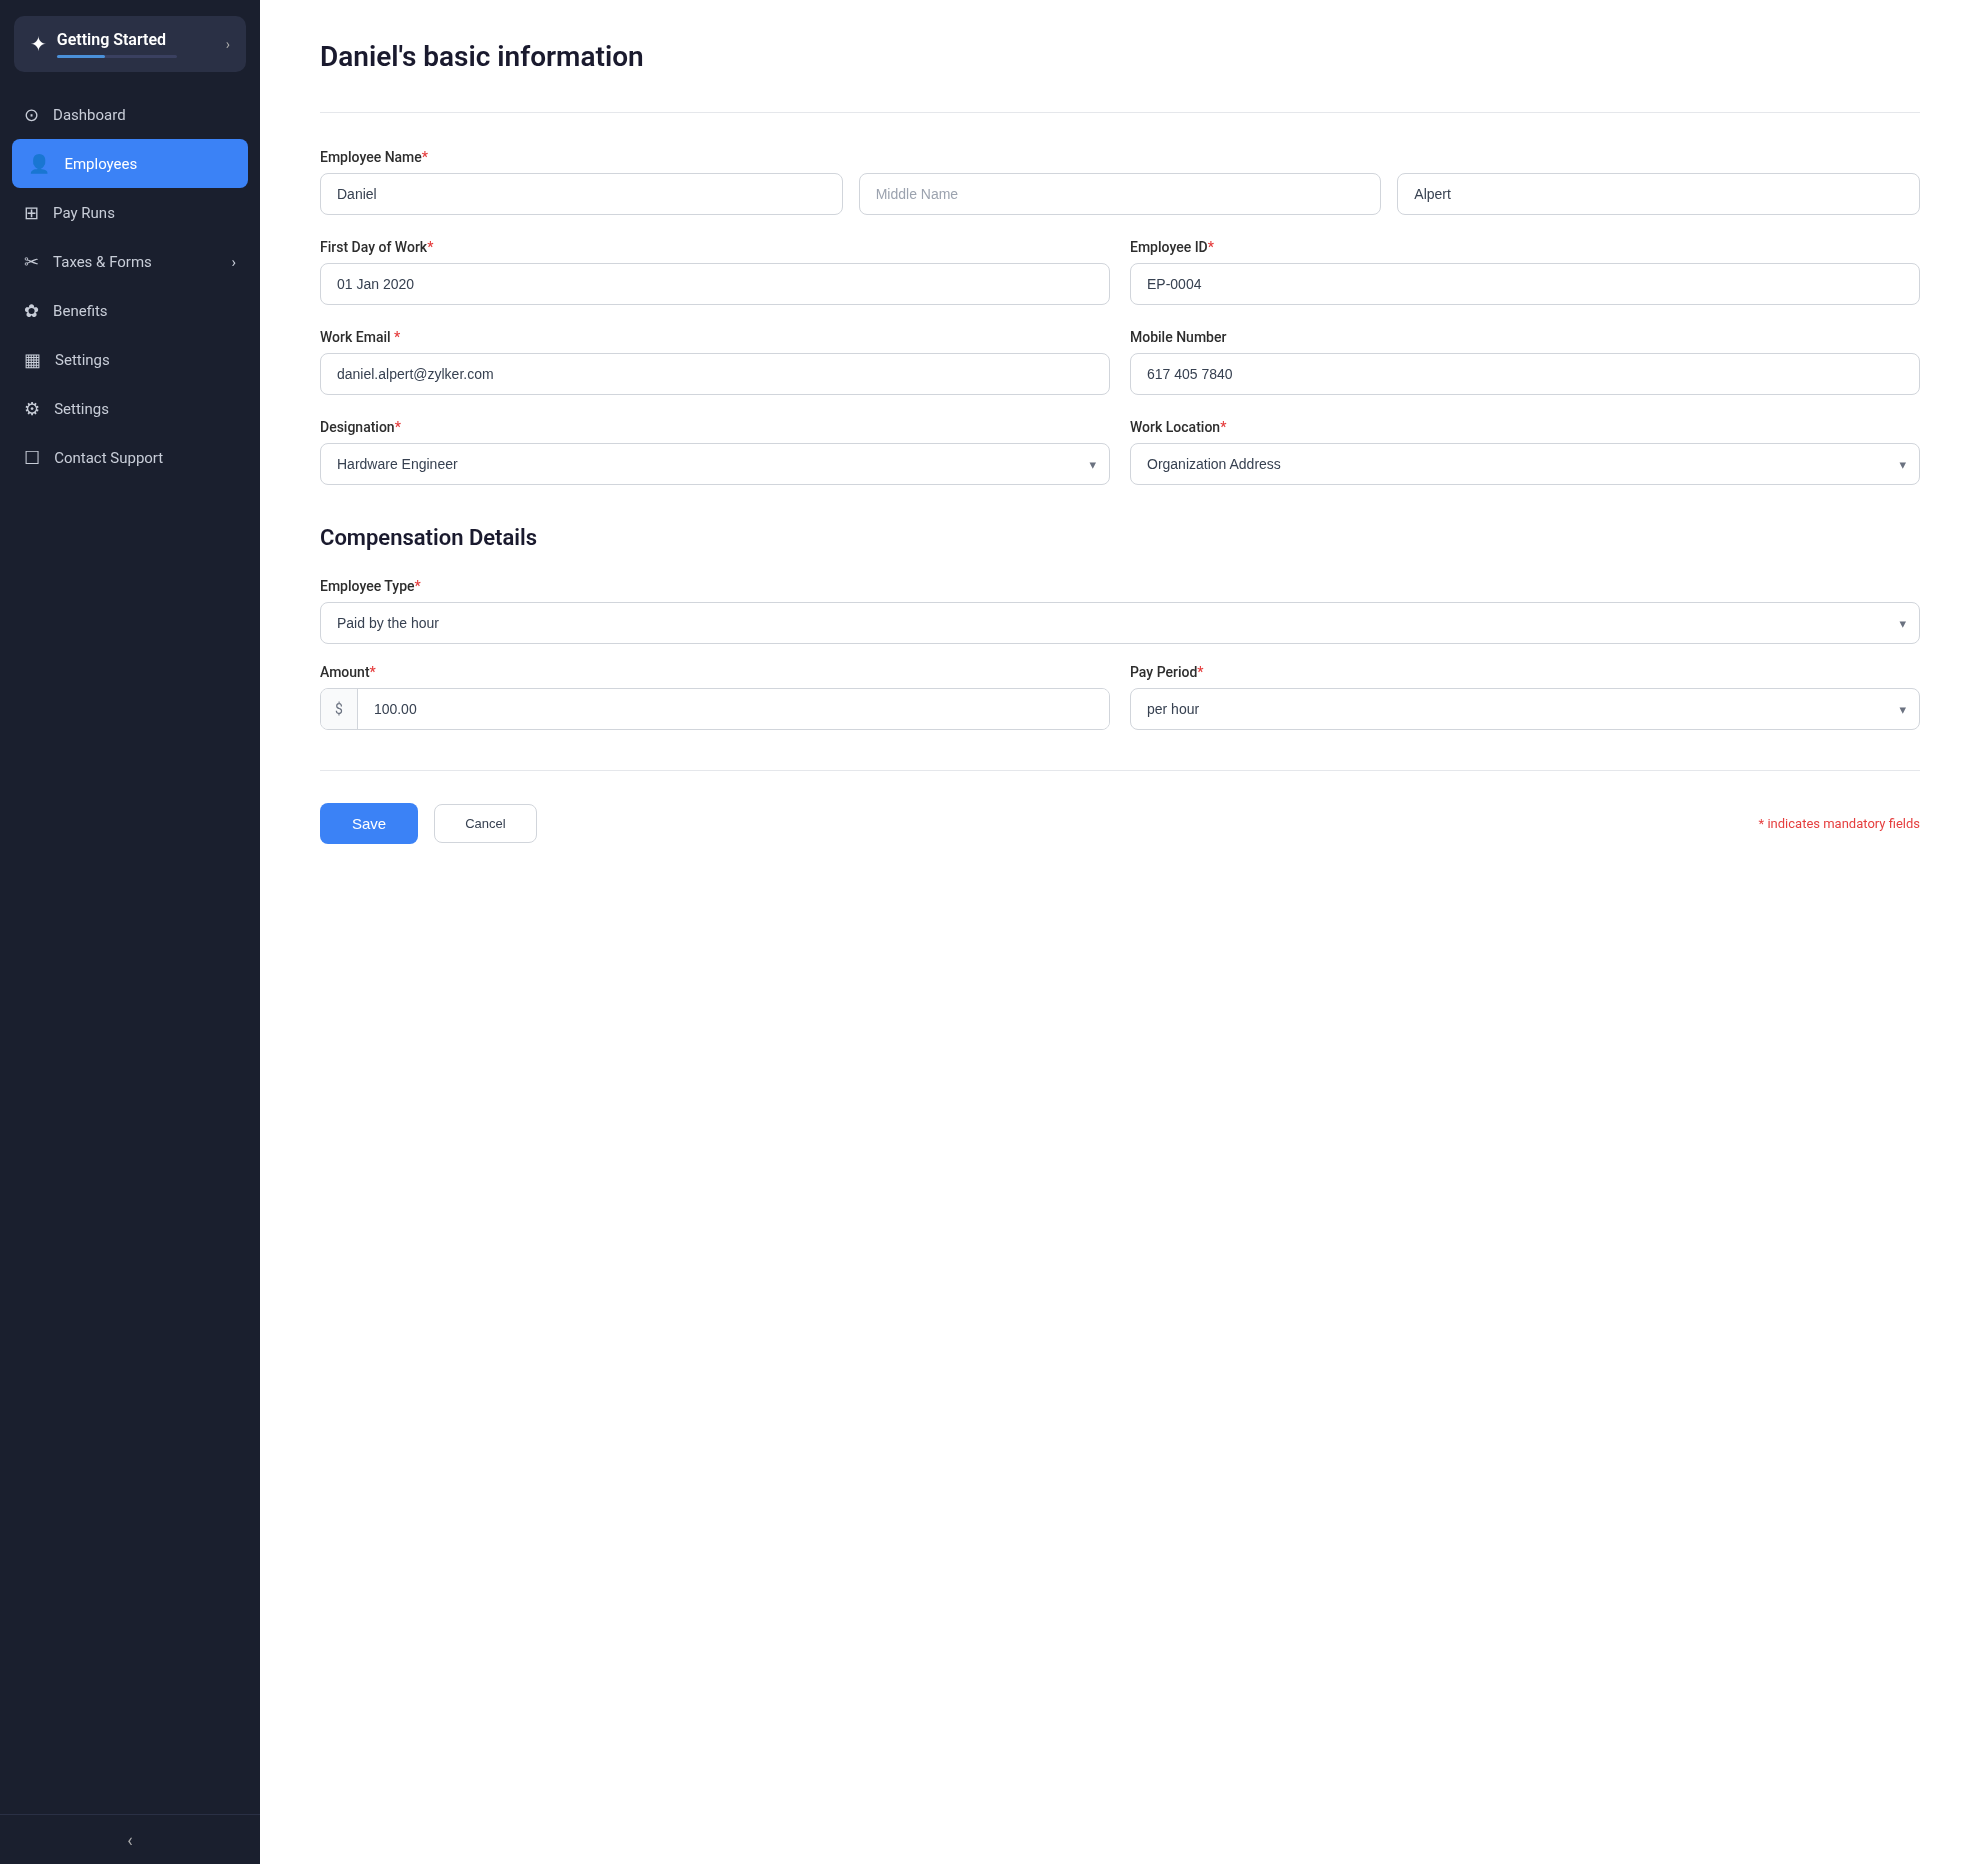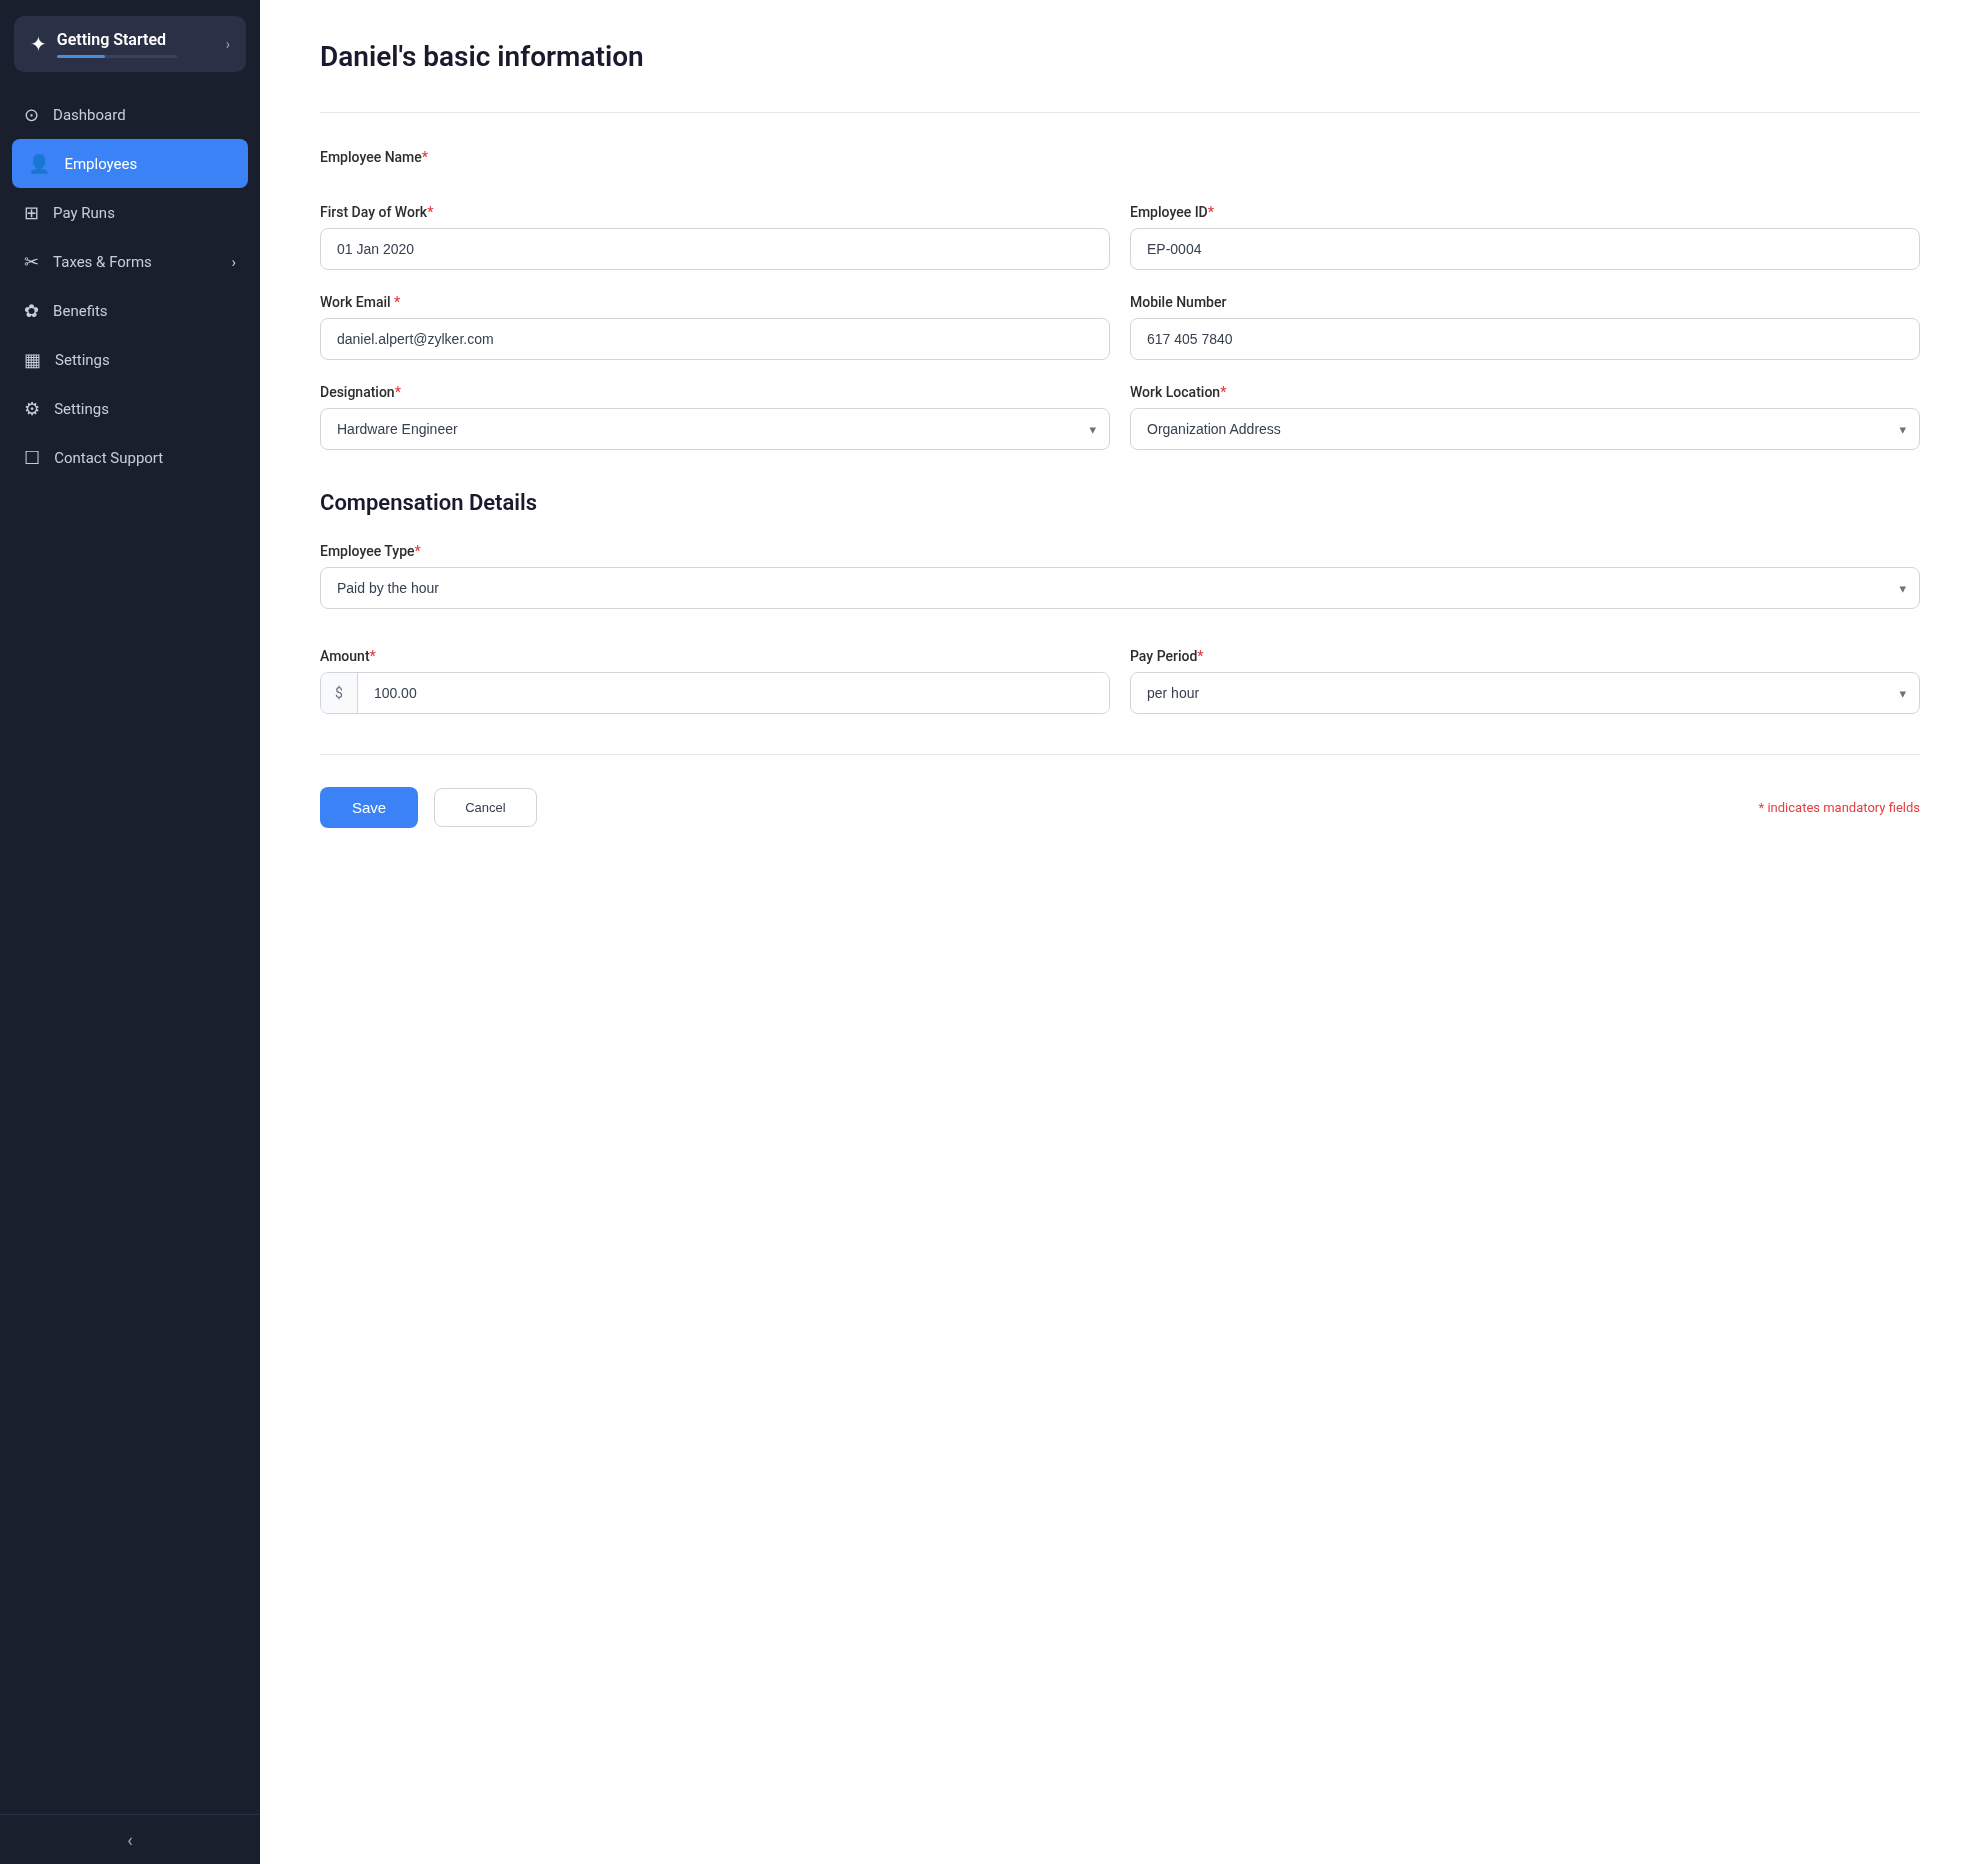--- a/index.html
+++ b/index.html
@@ -102,21 +102,21 @@
     }
 
     .form-section { margin-bottom: 40px; }
     .section-title {
       font-size: 22px;
       font-weight: 600;
       color: #1a1a2e;
       margin-bottom: 28px;
     }
 
-    .form-group { margin-bottom: 39px; }
+    .form-group { margin-bottom: 20px; }
     .form-row { display: flex; gap: 20px; margin-bottom: 24px; }
     .form-row .form-group { flex: 1; margin-bottom: 0; }
 
     .form-label {
       font-size: 14px;
       font-weight: 500;
       color: #2d2d2d;
       margin-bottom: 8px;
       display: block;
     }
@@ -286,20 +286,31 @@
 <div class="main-content">
   <h1 class="page-title">Daniel's basic information</h1>
   <hr class="divider">
 
   <div class="form-section">
 
     <div class="form-group">
       <label class="form-label">
         <span>Employee Name</span><span class="required-star">*</span>
       </label>
+      <div class="name-row">
+        <div class="form-group">
+          <input type="text" class="form-input" value="Daniel" style="">
+        </div>
+        <div class="form-group">
+          <input type="text" class="form-input" placeholder="Middle Name" style="">
+        </div>
+        <div class="form-group">
+          <input type="text" class="form-input" value="Alpert" style="">
+        </div>
+      </div>
     </div>
 
     <div class="form-row">
       <div class="form-group">
         <label class="form-label">
           <span>First Day of Work</span><span class="required-star">*</span>
         </label>
         <input type="text" class="form-input" value="01 Jan 2020" style="">
       </div>
       <div class="form-group">

